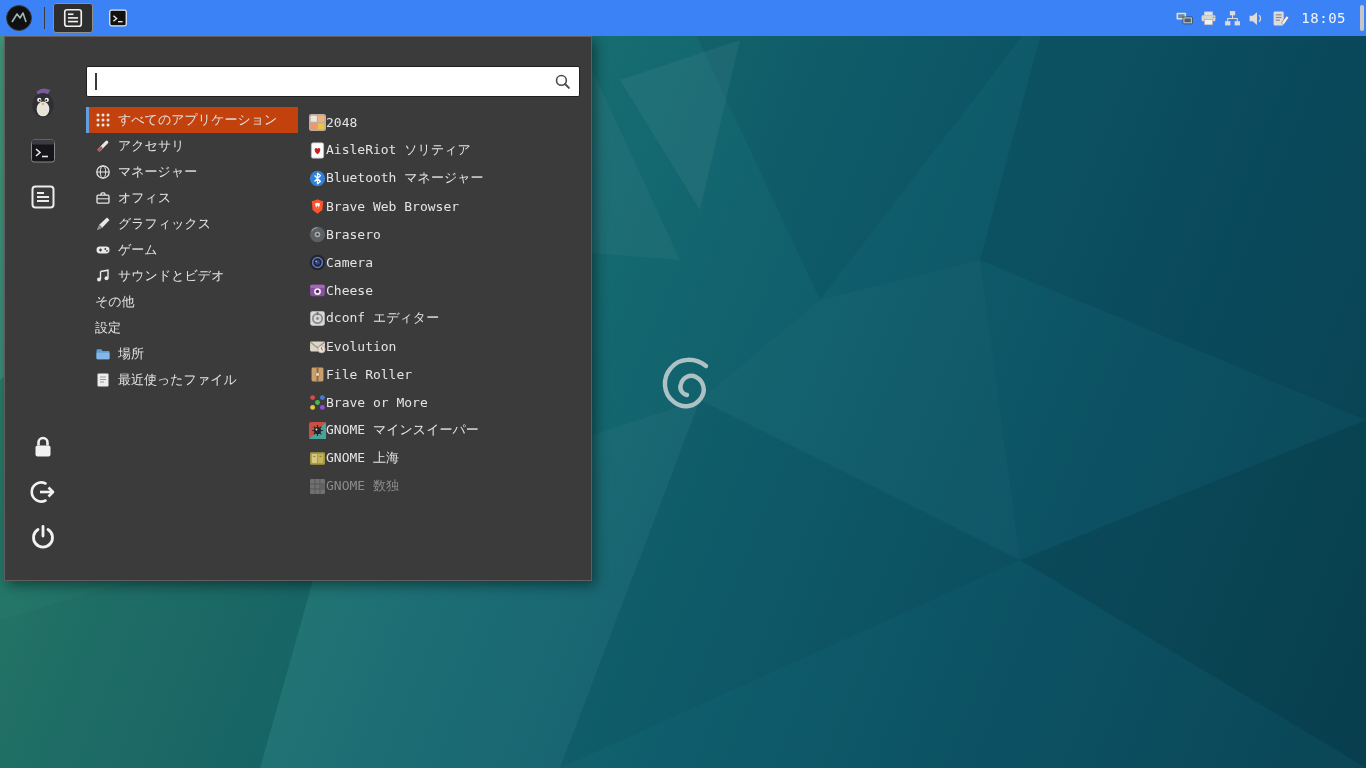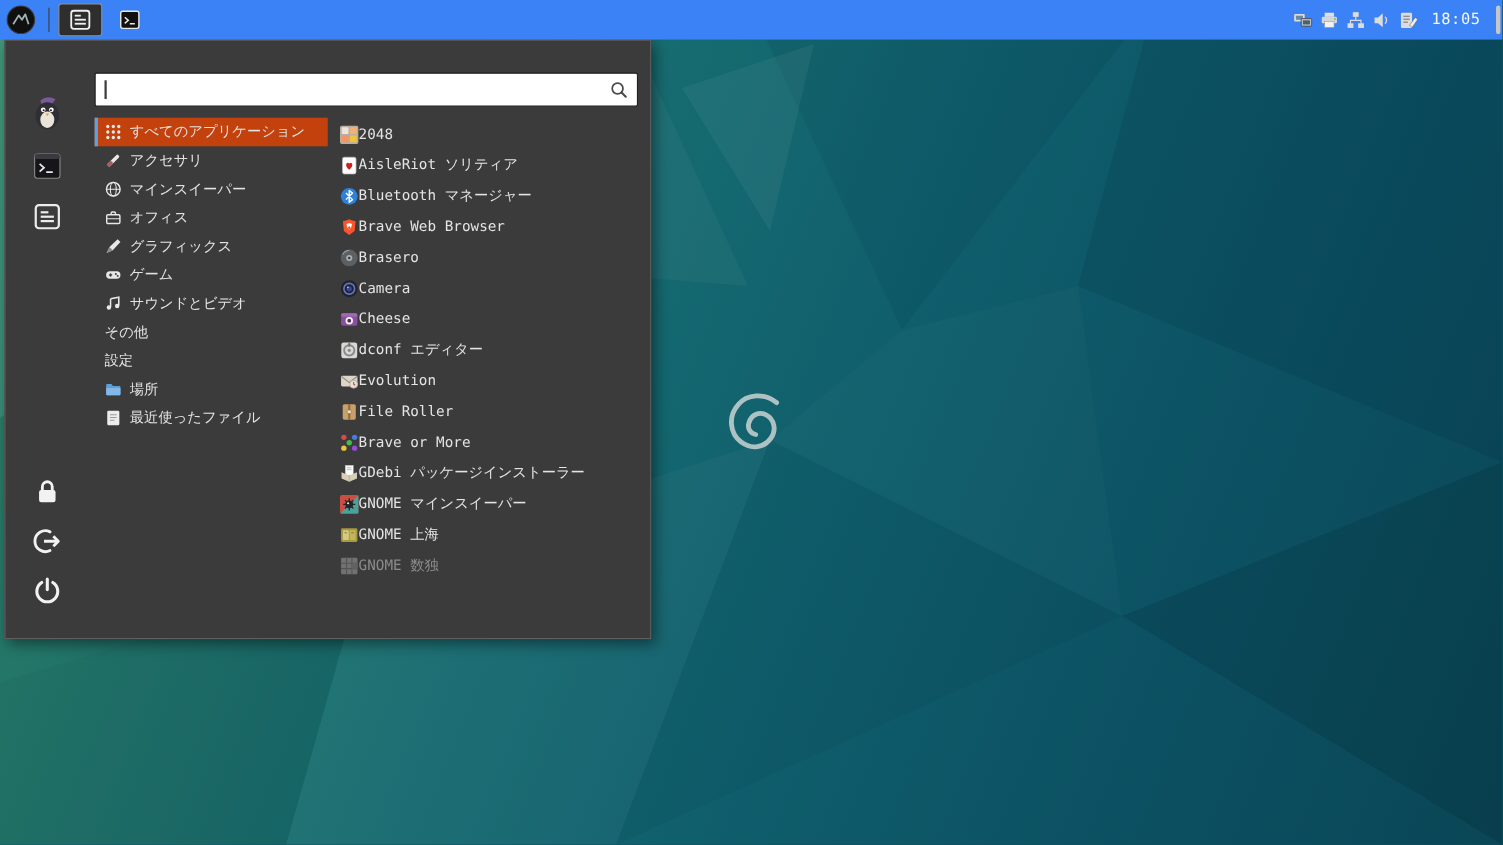--- a/index.html
+++ b/index.html
@@ -297,21 +297,21 @@
         <span class="lbl">アクセサリ</span>
       </li>
       <li class="cat" data-icon="internet">
         <span class="ic">
           <svg viewBox="0 0 16 16">
             <circle cx="8" cy="8" r="6.2" fill="none" stroke="#e8e8e8" stroke-width="1.3"></circle>
             <ellipse cx="8" cy="8" rx="2.7" ry="6.2" fill="none" stroke="#e8e8e8" stroke-width="1"></ellipse>
             <line x1="1.8" y1="8" x2="14.2" y2="8" stroke="#e8e8e8" stroke-width="1"></line>
           </svg>
         </span>
-        <span class="lbl">マインスイーパー</span>
+        <span class="lbl">マネージャー</span>
       </li>
       <li class="cat" data-icon="office">
         <span class="ic">
           <svg viewBox="0 0 16 16">
             <rect x="2" y="5.2" width="12" height="8" rx="1.2" fill="none" stroke="#e8e8e8" stroke-width="1.3"></rect>
             <path d="M6 5 V4 a1.2 1.2 0 0 1 1.2-1.2 h1.6 A1.2 1.2 0 0 1 10 4 v1" fill="none" stroke="#e8e8e8" stroke-width="1.3"></path>
             <line x1="2" y1="8.8" x2="14" y2="8.8" stroke="#e8e8e8" stroke-width="1"></line>
           </svg>
         </span>
         <span class="lbl">オフィス</span>
@@ -490,32 +490,20 @@
           <svg viewBox="0 0 16 16">
             <circle cx="3.4" cy="3.4" r="2.3" fill="#d84a4a"></circle>
             <circle cx="12.6" cy="3.4" r="2.3" fill="#4a7ad8"></circle>
             <circle cx="8" cy="8" r="2.3" fill="#4ab84a"></circle>
             <circle cx="3.4" cy="12.6" r="2.3" fill="#e8c83a"></circle>
             <circle cx="12.6" cy="12.6" r="2.3" fill="#9a4ad8"></circle>
           </svg>
         </span>
         <span class="lbl">Brave or More</span>
       </li>
-      <li class="app" data-icon="gdebi">
-        <span class="ic">
-          <svg viewBox="0 0 16 16">
-            <rect x="4.6" y="1" width="6.8" height="8.6" fill="#fbfbfb" stroke="#c0c0c0" stroke-width="0.5"></rect>
-            <line x1="6" y1="3" x2="10" y2="3" stroke="#b0b0b0" stroke-width="0.7"></line>
-            <line x1="6" y1="4.6" x2="10" y2="4.6" stroke="#b0b0b0" stroke-width="0.7"></line>
-            <path d="M1.4 6.8 L8 9.6 L14.6 6.8 L14.6 12.2 L8 15 L1.4 12.2 z" fill="#d9cfb8"></path>
-            <path d="M8 9.6 V15" stroke="#b3a788" stroke-width="0.7"></path>
-          </svg>
-        </span>
-        <span class="lbl">GDebi パッケージインストーラー</span>
-      </li>
       <li class="app" data-icon="mines">
         <span class="ic">
           <svg viewBox="0 0 16 16">
             <rect width="16" height="16" rx="2" fill="#c94f43"></rect>
             <path d="M16 0 V16 H0 z" fill="#4aa399"></path>
             <circle cx="8" cy="8" r="3.4" fill="#26262a"></circle>
             <path d="M8 2.8 V13.2 M2.8 8 H13.2 M4.4 4.4 L11.6 11.6 M11.6 4.4 L4.4 11.6" stroke="#26262a" stroke-width="1.1"></path>
             <circle cx="7" cy="7" r="0.9" fill="#e8e8e8"></circle>
           </svg>
         </span>

